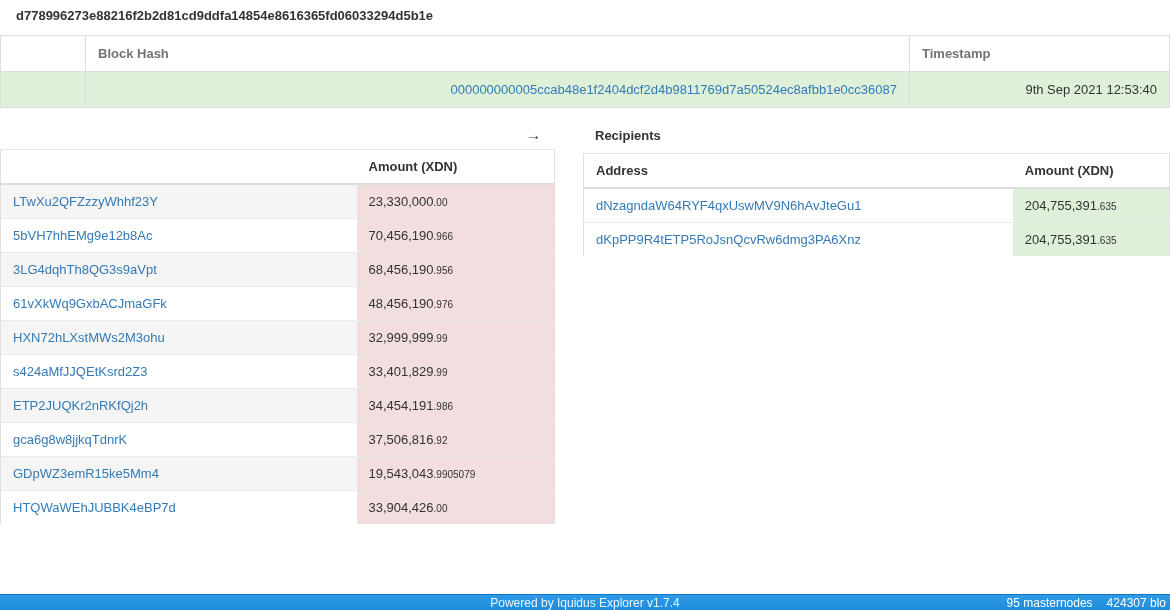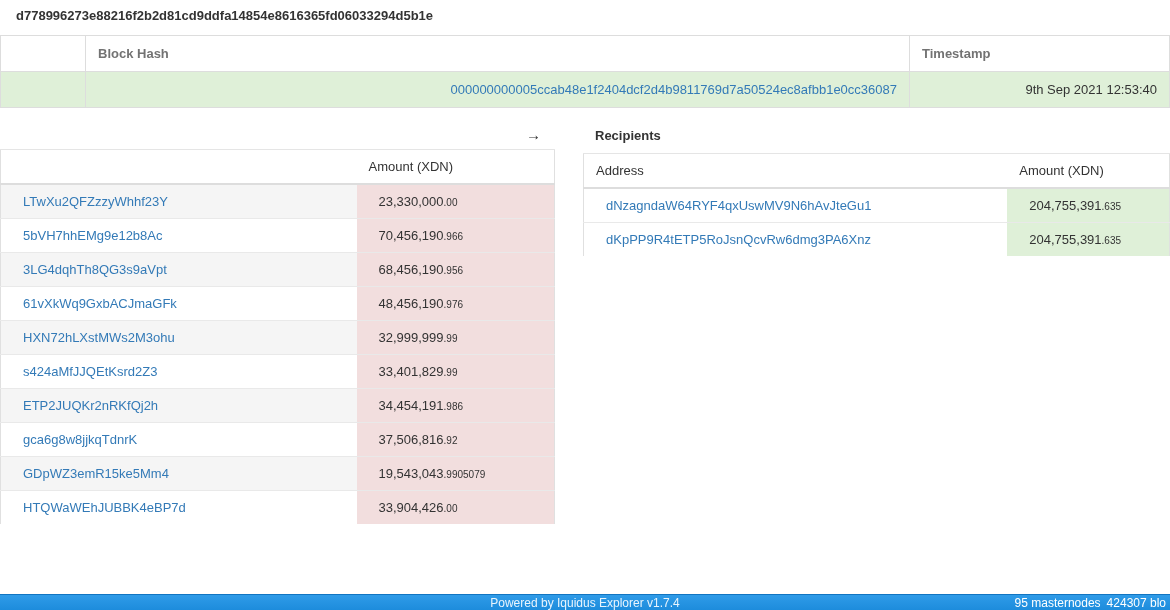--- a/index.html
+++ b/index.html
@@ -72,24 +72,24 @@
       width: 100%;
       border-collapse: collapse;
       border-left: 1px solid #e0e0e0;
       border-right: 1px solid #e0e0e0;
     }
     table.datagrid th {
       text-align: left;
       padding: 9px 12px;
       background: #fff;
       border-bottom: 2px solid #ddd;
-      font-weight: 400;
+      font-weight: 700;
     }
     table.datagrid td {
-      padding: 9px 22px;
+      padding: 9px 12px;
       border-top: 1px solid #e9e9e9;
       vertical-align: middle;
     }
     table.datagrid tbody tr:nth-child(odd) td.addr { background: #f5f5f5; }
     table.datagrid tbody tr:nth-child(even) td.addr { background: #fff; }
     .addr { width: 356px; }
     .amt-in  { background: #f2dede; }
     .amt-out { background: #dff0d8; }
     .frac { font-size: 10px; }
 
@@ -110,21 +110,21 @@
       position: absolute;
       left: 50%;
       transform: translateX(-50%);
       font-size: 12px;
       color: #e8f4fd;
     }
     .footer .stats {
       position: absolute;
       right: 0;
       display: flex;
-      gap: 6px;
+      gap: 14px;
       padding-right: 4px;
       font-size: 12px;
       color: #fff;
     }
   </style>
 </head>
 <body>
 
 <div class="tx-hash">d778996273e88216f2b2d81cd9ddfa14854e8616365fd06033294d5b1e</div>
 

